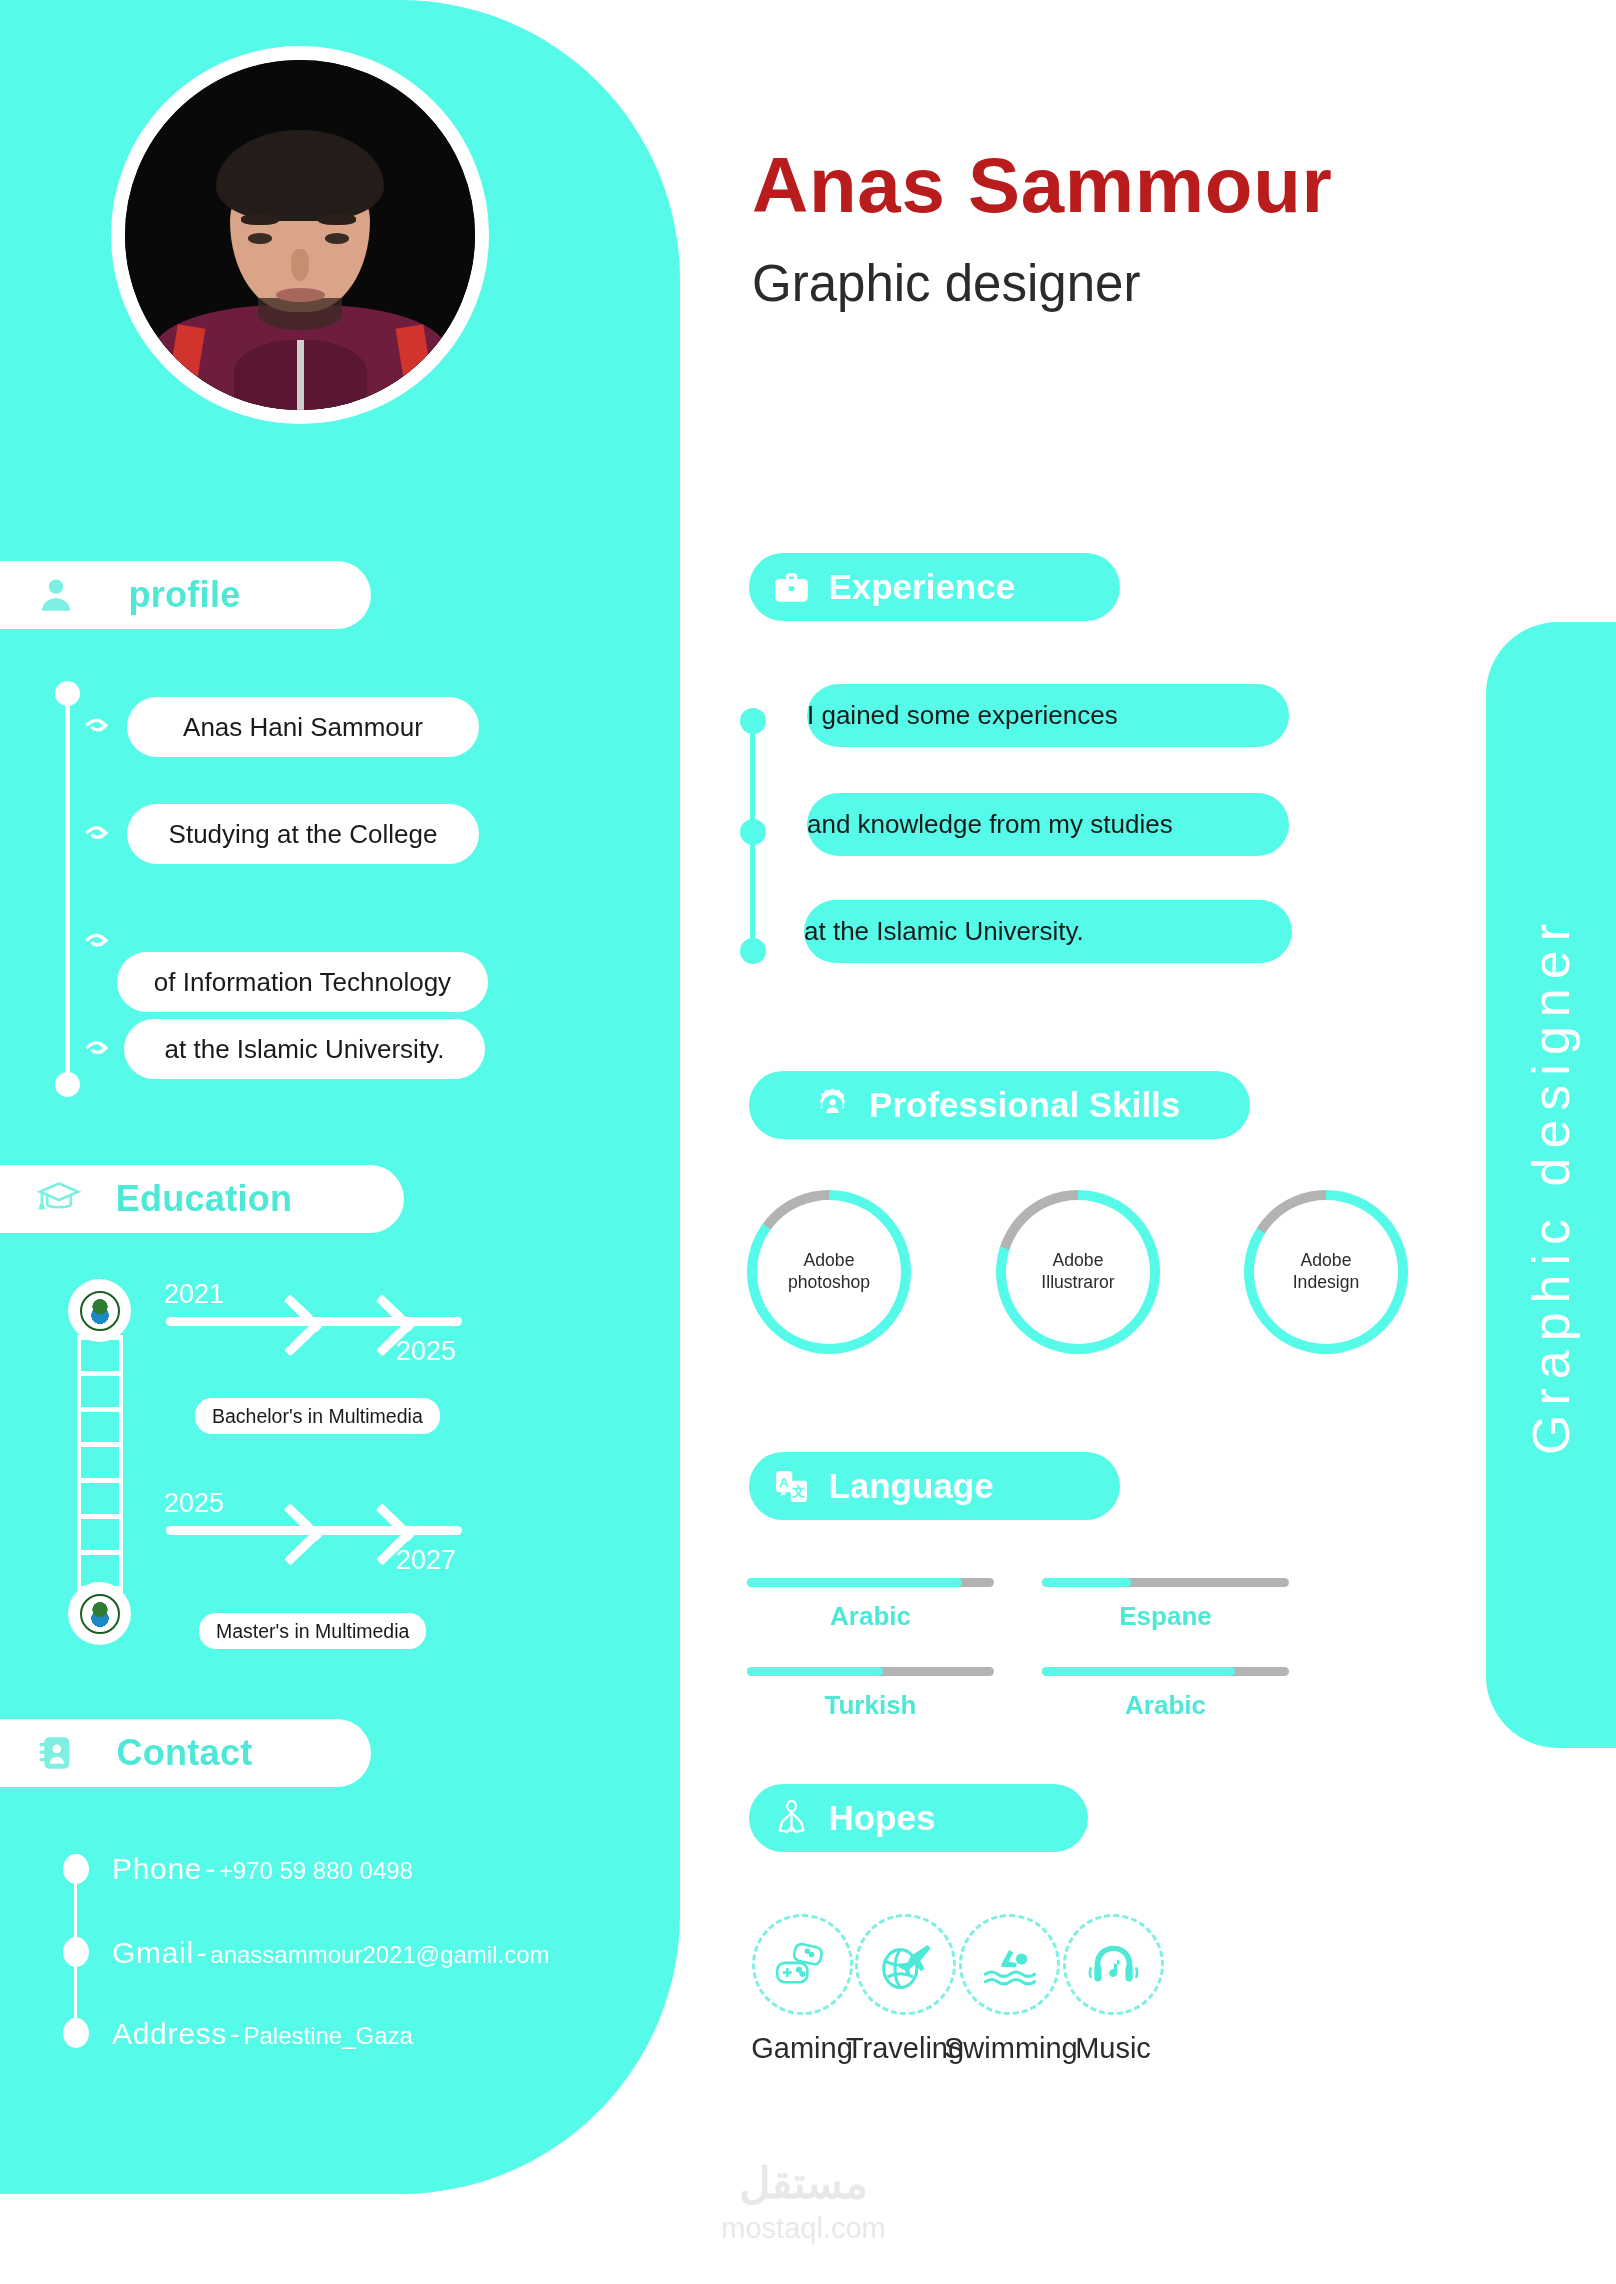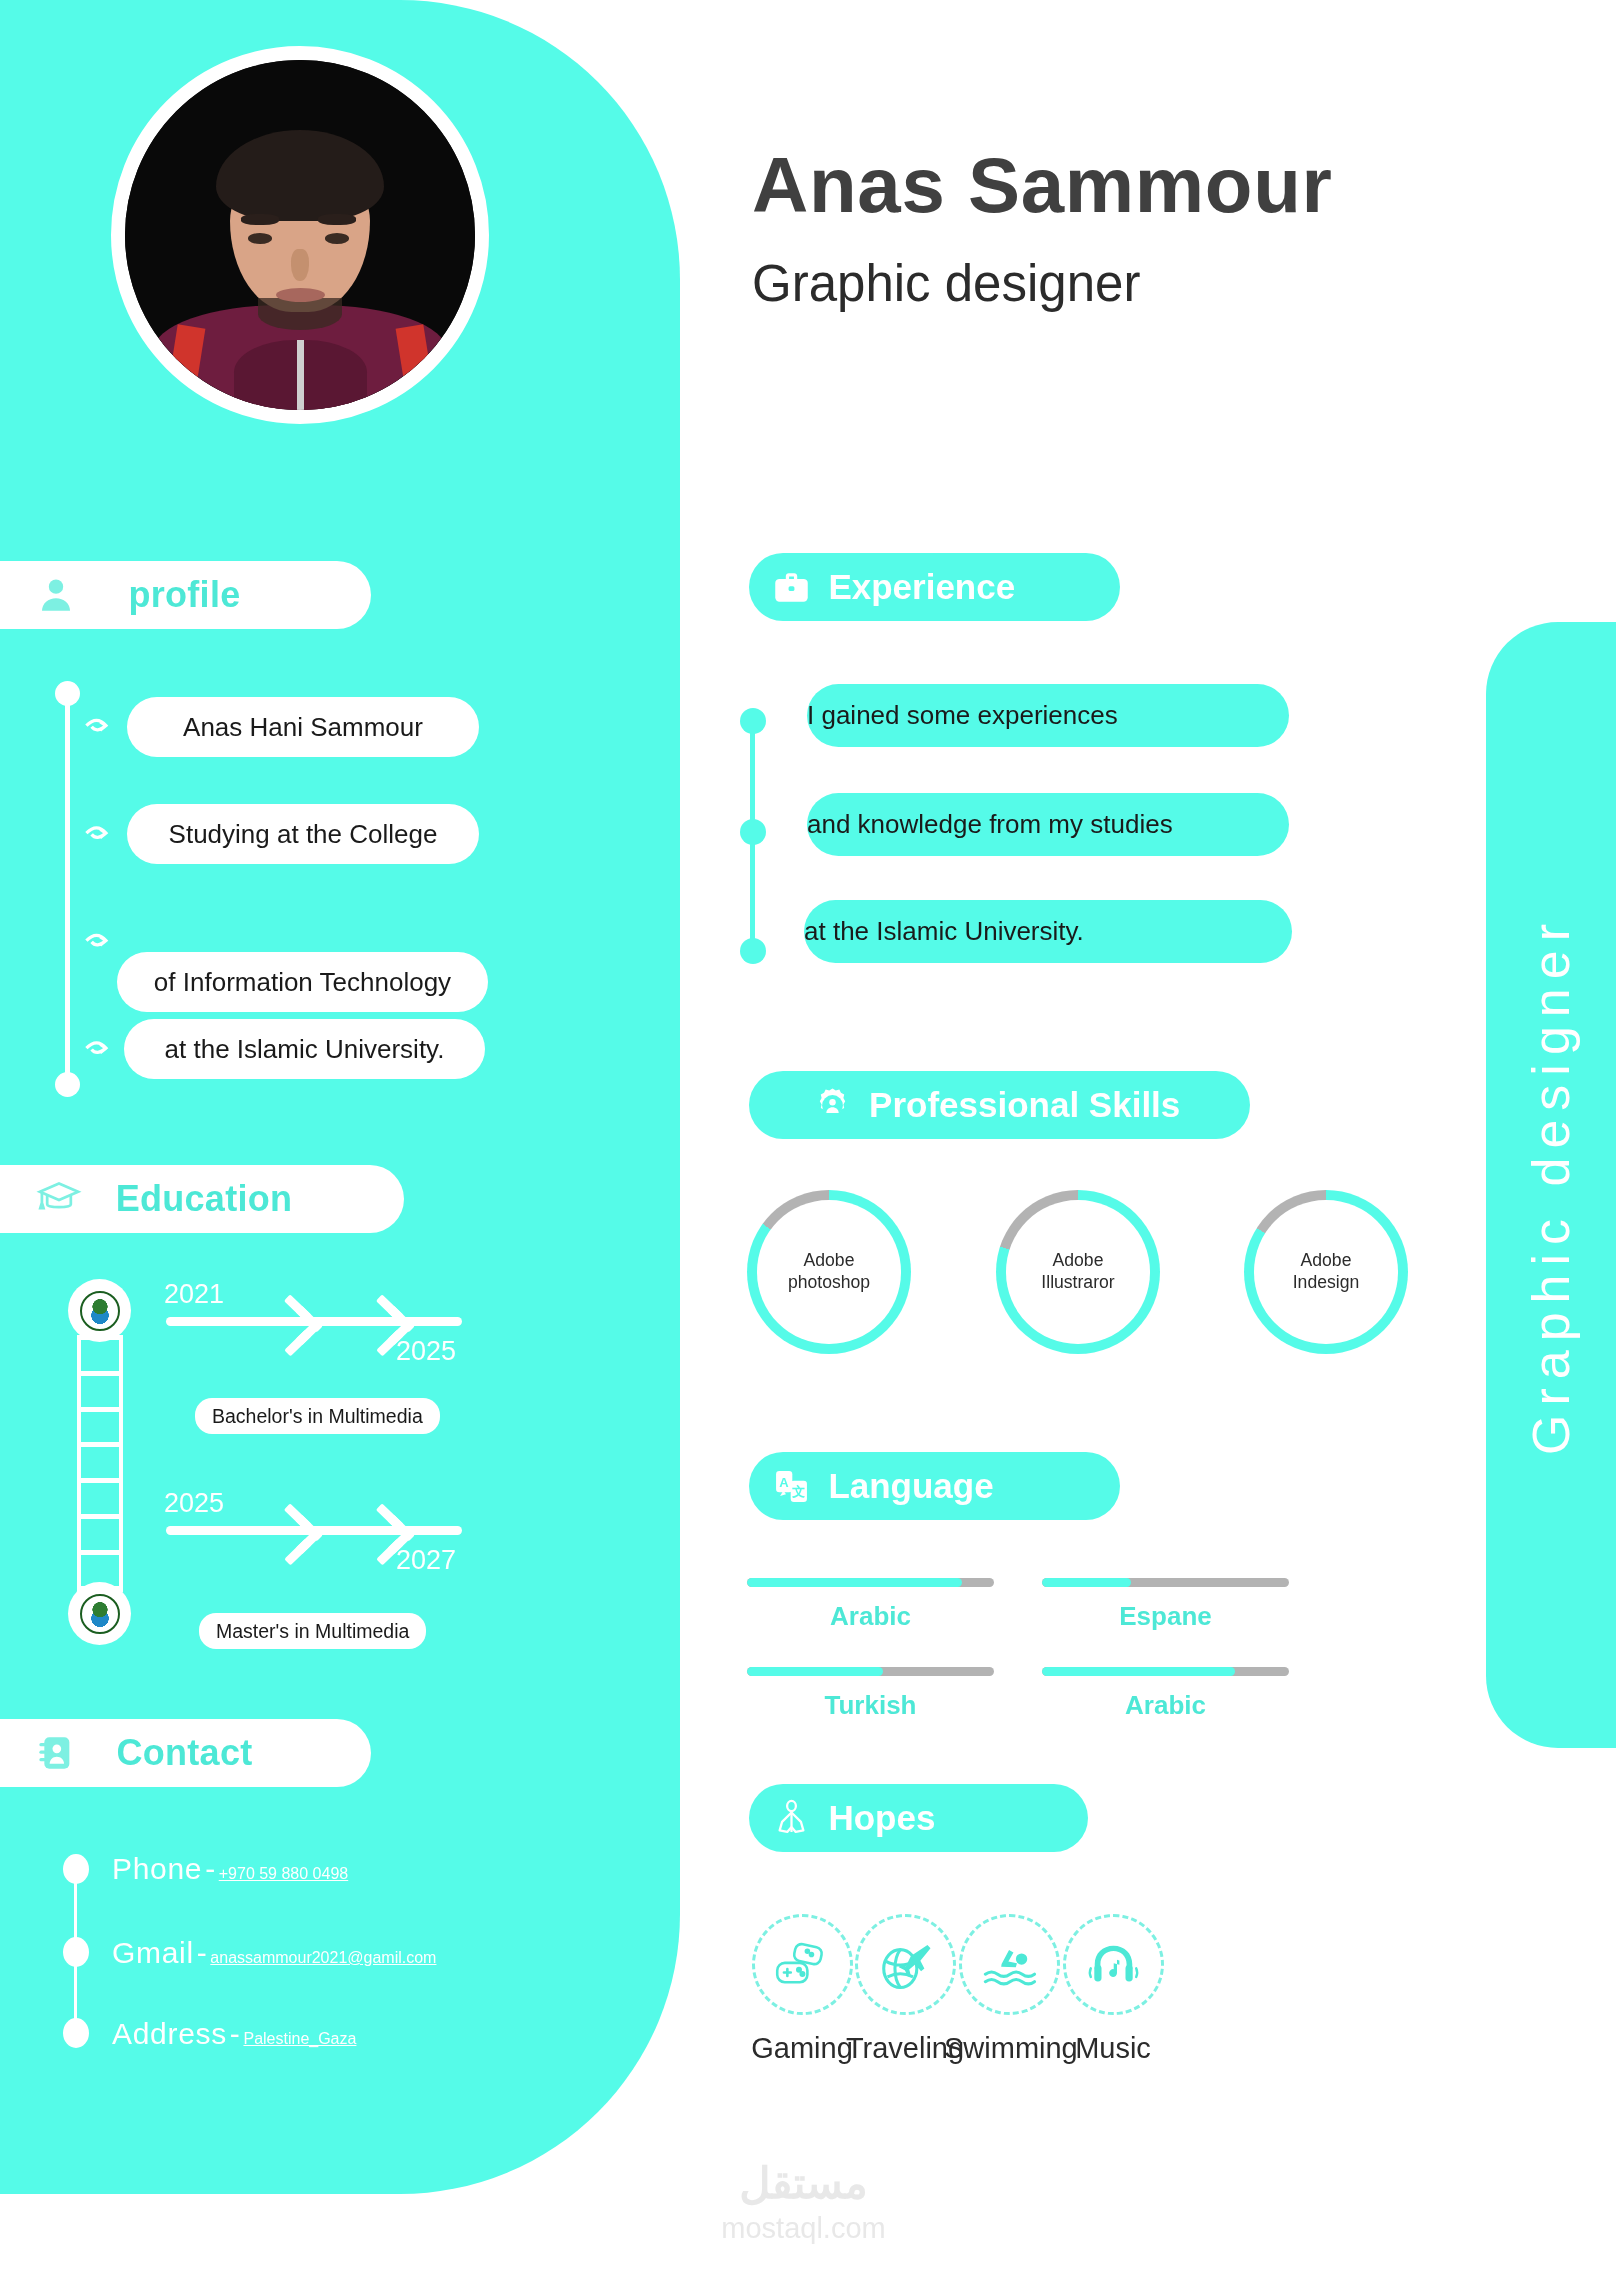--- a/index.html
+++ b/index.html
@@ -89,24 +89,24 @@
     position:absolute;background:#ffffff;border-radius:17px;height:36px;
     display:flex;align-items:center;justify-content:center;color:#1a1a1a;font-size:19.5px;
     padding:0 17px;
   }
 
   
   #contact-line{position:absolute;left:74px;width:3.3px;background:#ffffff;}
   .c-dot{position:absolute;left:63px;width:26px;height:30px;border-radius:50%;background:#ffffff;}
   .c-row{position:absolute;color:#ffffff;white-space:nowrap;}
   .c-row .c-label{font-size:30px;letter-spacing:0.7px;}
-  .c-row .c-value{font-size:16px;text-decoration:underline;}
-
-  
-  #name{position:absolute;left:752px;top:140px;color:#404040;font-size:78px;font-weight:700;letter-spacing:0.7px;}
+  .c-row .c-value{font-size:24px;}
+
+  
+  #name{position:absolute;left:752px;top:140px;color:#b91c1c;font-size:78px;font-weight:700;letter-spacing:0.7px;}
   #role{position:absolute;left:752px;top:254px;color:#2b2b2b;font-size:51px;}
 
   .exp-card{
     position:absolute;background:#55fbe8;border-radius:39px;height:63px;
     display:flex;align-items:center;justify-content:flex-start;color:#1a1a1a;font-size:26px;
   }
   #exp-line{position:absolute;left:750px;width:4.6px;background:#55fbe8;}
   .exp-dot{position:absolute;left:740px;width:26px;height:26px;border-radius:50%;background:#55fbe8;}
 
   

